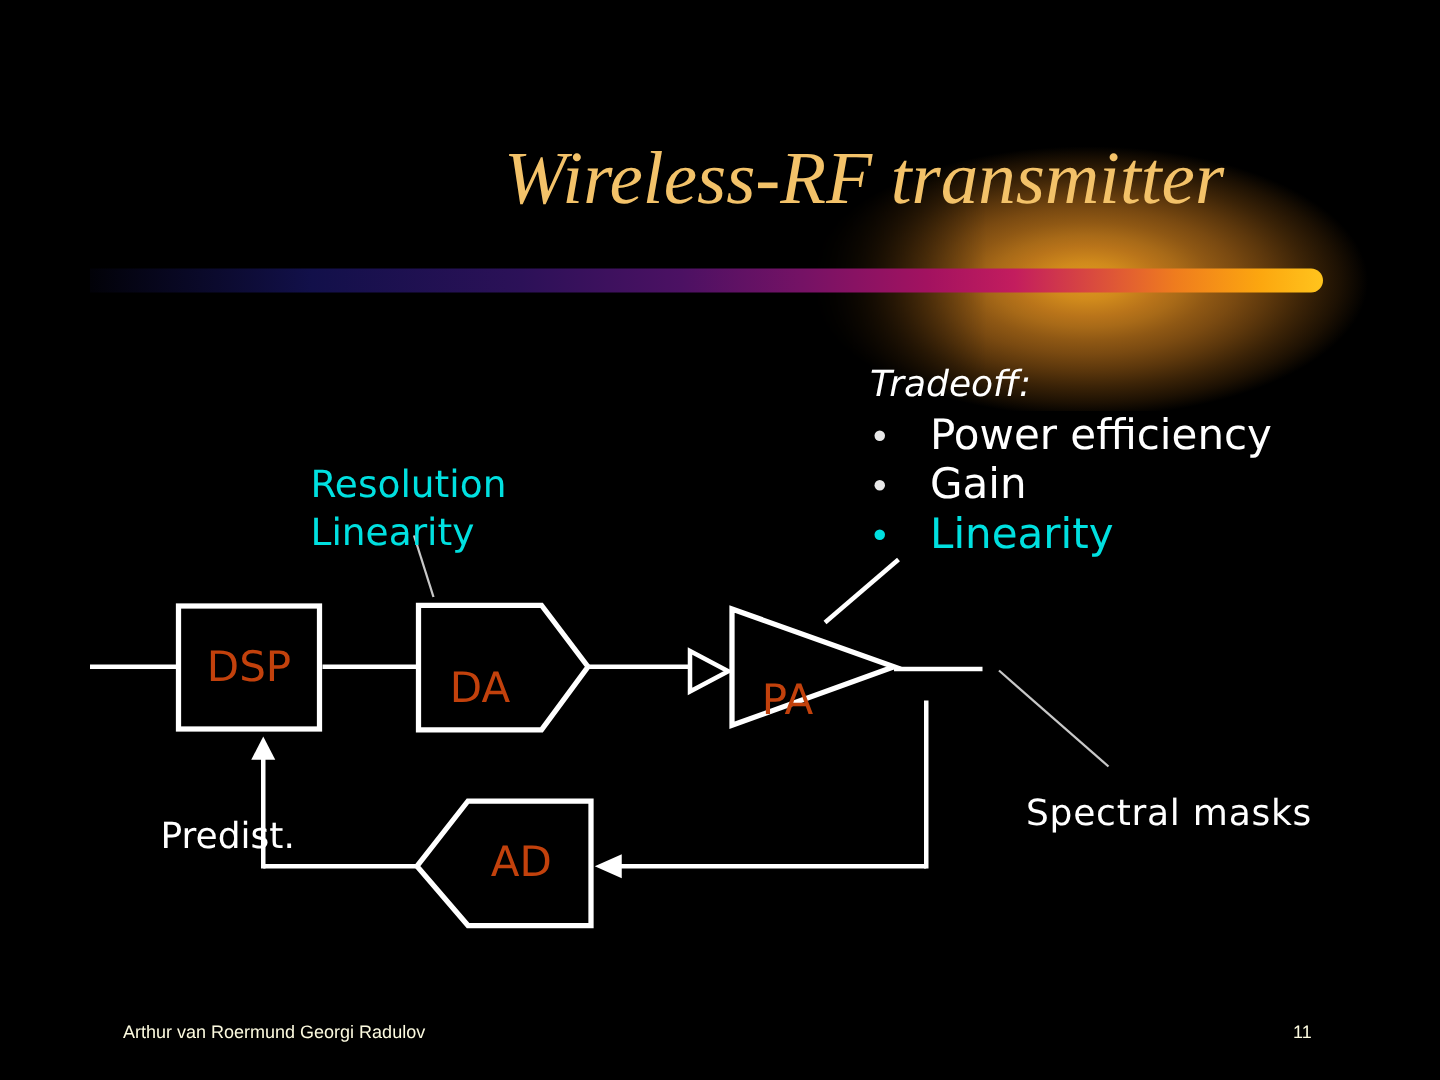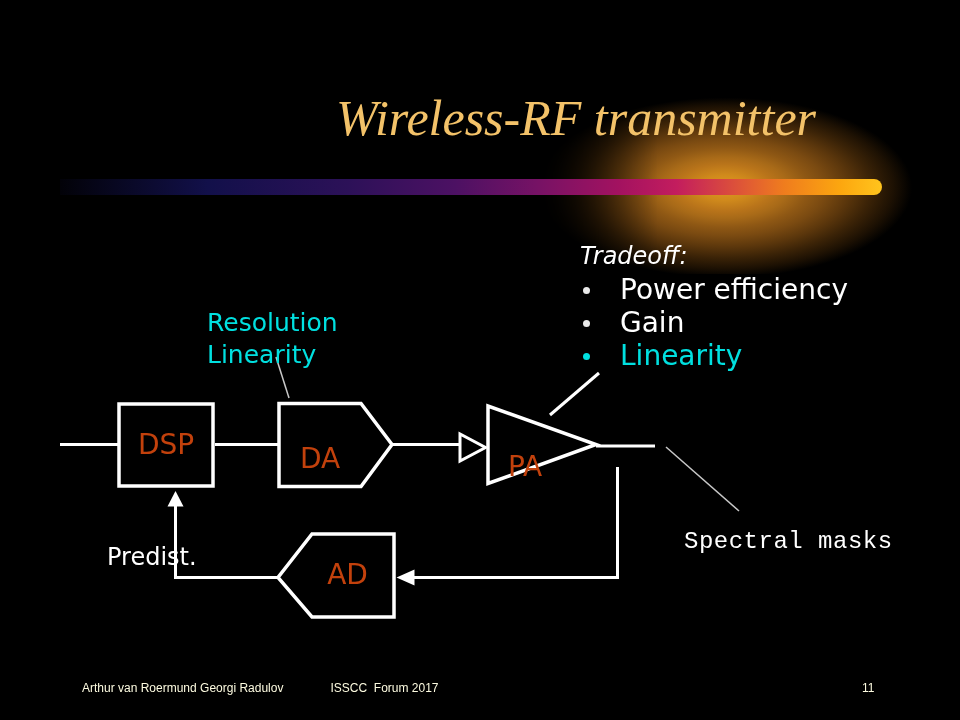--- a/index.html
+++ b/index.html
@@ -39,21 +39,21 @@
   .res-label{
     position:absolute;left:207px;top:307px;z-index:4;
     font-size:25px;line-height:32px;
   }
   .tradeoff{position:absolute;left:580px;top:240px;z-index:4;color:#fff;}
   .tradeoff .heading{font-size:24px;line-height:33px;font-style:italic;}
   .bullet-row{display:flex;align-items:center;height:33px;font-size:28px;}
   .dot{width:7px;height:7px;border-radius:50%;background:#e9e9e9;margin:2px 30px 0 3px;flex:none;}
   .bullet-row.cyan .dot{background:#00e0e0;}
   .predist{position:absolute;left:59px;top:543px;font-size:24px;color:#fff;z-index:4;margin-left:48px;}
-  .spectral{position:absolute;left:684px;top:528px;font-size:24px;letter-spacing:.5px;color:#fff;z-index:4;font-family:Liberation Mono, monospace;}
+  .spectral{position:absolute;left:684px;top:528px;font-size:24px;letter-spacing:.5px;color:#fff;z-index:4;}
   
   .diagram{position:absolute;left:0;top:0;width:960px;height:720px;z-index:3;}
   .blk-label{
     position:absolute;color:#c2410c;font-size:28px;line-height:30px;
     text-align:center;z-index:4;
   }
   #lab-dsp{left:117px;top:430px;width:98px;}
   #lab-da {left:279px;top:444px;width:82px;}
   #lab-pa {left:487px;top:432px;width:76px;margin-top:20px;}
   #lab-ad {left:305px;top:560px;width:85px;}
@@ -121,17 +121,16 @@
   <div class="blk-label" id="lab-dsp">DSP</div>
   <div class="blk-label" id="lab-da">DA</div>
   <div class="blk-label" id="lab-pa">PA</div>
   <div class="blk-label" id="lab-ad">AD</div>
 
   <div class="predist">Predist.</div>
   <div class="spectral">Spectral masks</div>
 
   <div class="footer">
     <span class="author">Arthur van Roermund Georgi Radulov</span>
-    <span class="conf">ISSCC  Forum 2017</span>
     <span class="pagenum">11</span>
   </div>
 
 </div>
 
 </body></html>

